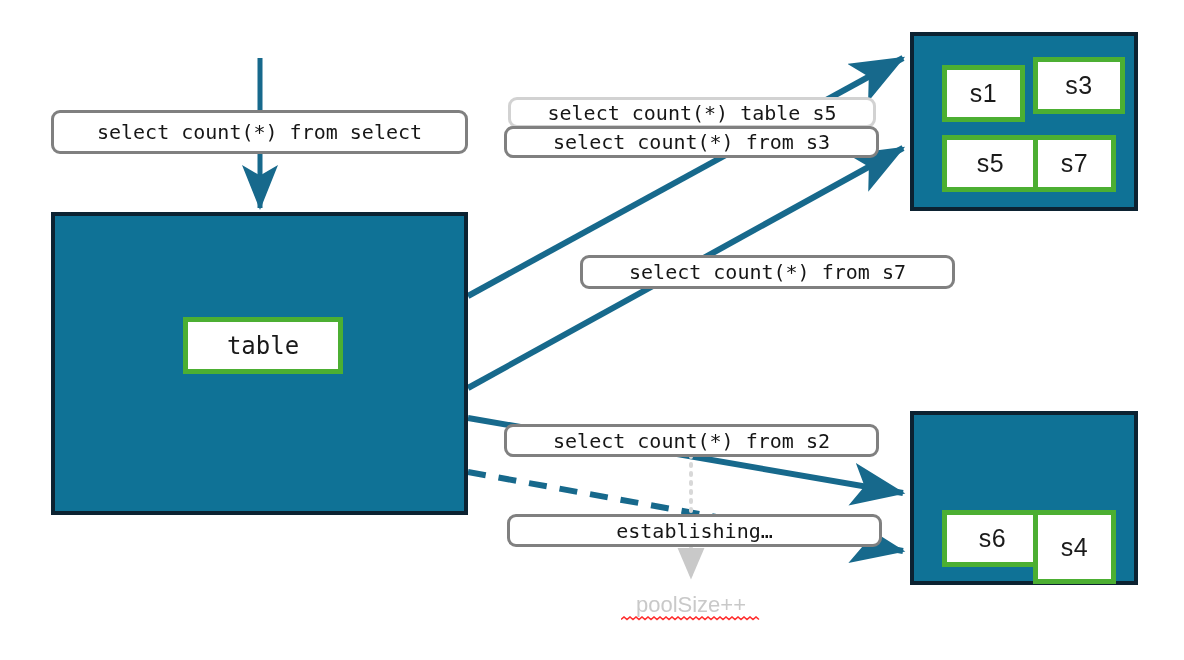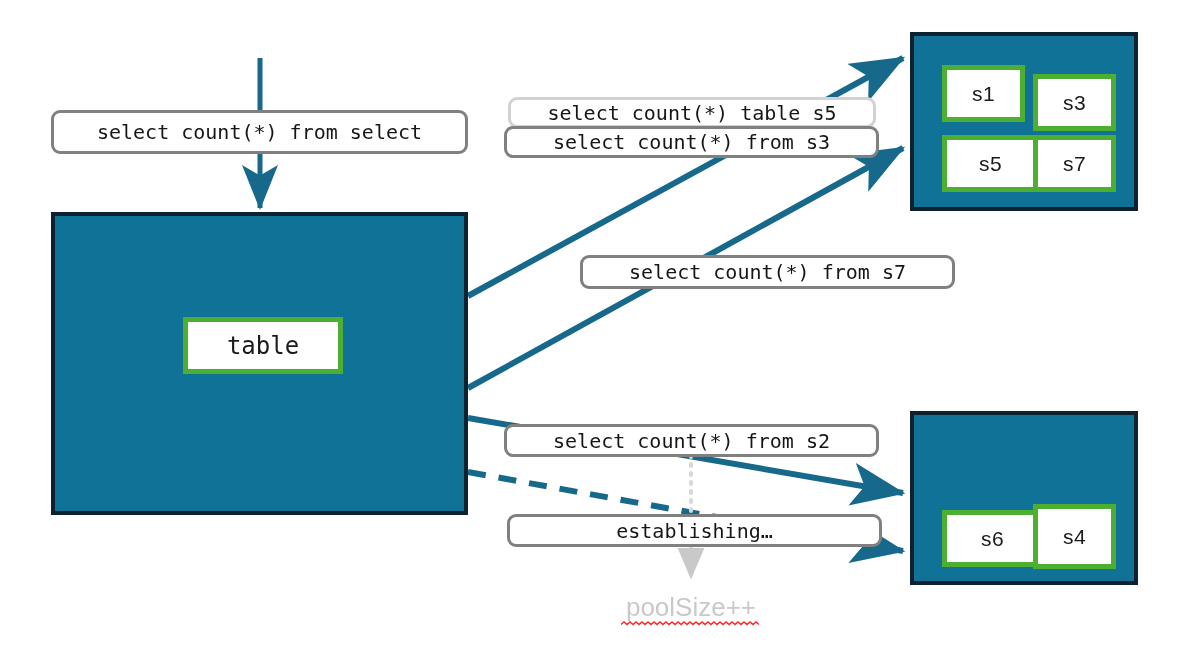--- a/index.html
+++ b/index.html
@@ -40,21 +40,21 @@
   .node {
     position: absolute;
     background: #ffffff;
     border: 5px solid #4caf32;
     box-sizing: border-box;
     display: flex;
     align-items: center;
     justify-content: center;
     color: #1a1a1a;
     font-family: "Liberation Sans", sans-serif;
-    font-size: 21px;
+    font-size: 25px;
     letter-spacing: 0.5px;
   }
   .node.mono {
     font-family: "DejaVu Sans Mono", monospace;
     font-size: 24px;
     letter-spacing: 0;
   }
 
   
   .qbox {
@@ -71,21 +71,21 @@
     color: #161616;
     white-space: nowrap;
   }
   .qbox.faded {
     border-color: #d2d2d2;
   }
 
   .poolsize {
     position: absolute;
     font-family: "Liberation Sans", sans-serif;
-    font-size: 26px;
+    font-size: 22px;
     color: #c9c9c9;
     white-space: nowrap;
     text-align: center;
   }
   .poolsize .squiggle {
     display: block;
     height: 5px;
     margin-top: -2px;
   }
 </style>
@@ -116,28 +116,28 @@
 
     <line x1="691" y1="455" x2="691" y2="578" stroke="#d8d8d8" stroke-width="4" stroke-dasharray="2 7" stroke-linecap="round" marker-end="url(#arrowGray)"></line>
   </svg>
 
   <div class="pool" style="left:51px; top:212px; width:417px; height:303px;">
     <div class="node mono" style="left:128px; top:101px; width:160px; height:57px; position:absolute;">table</div>
   </div>
 
   <div class="pool" style="left:910px; top:32px; width:228px; height:179px;">
     <div class="node" style="left:28px; top:29px; width:83px; height:57px; position:absolute;">s1</div>
-    <div class="node" style="left:119px; top:38px; width:83px; height:57px; position:absolute;">s3</div>
+    <div class="node" style="left:119px; top:21px; width:92px; height:57px; position:absolute;">s3</div>
     <div class="node" style="left:28px; top:99px; width:97px; height:57px; position:absolute;">s5</div>
     <div class="node" style="left:119px; top:99px; width:83px; height:57px; position:absolute;">s7</div>
   </div>
 
   <div class="pool" style="left:910px; top:411px; width:228px; height:174px;">
     <div class="node" style="left:28px; top:95px; width:101px; height:57px; position:absolute;">s6</div>
-    <div class="node" style="left:119px; top:89px; width:83px; height:65px; position:absolute;">s4</div>
+    <div class="node" style="left:119px; top:95px; width:83px; height:74px; position:absolute;">s4</div>
   </div>
 
   <div class="qbox" style="left:51px; top:110px; width:417px; height:44px;">select count(*) from select</div>
 
   <div class="qbox faded" style="left:508px; top:97px; width:368px; height:31px;">select count(*) table s5</div>
 
   <div class="qbox" style="left:504px; top:126px; width:375px; height:32px;">select count(*) from s3</div>
 
   <div class="qbox" style="left:580px; top:255px; width:375px; height:34px;">select count(*) from s7</div>
 

